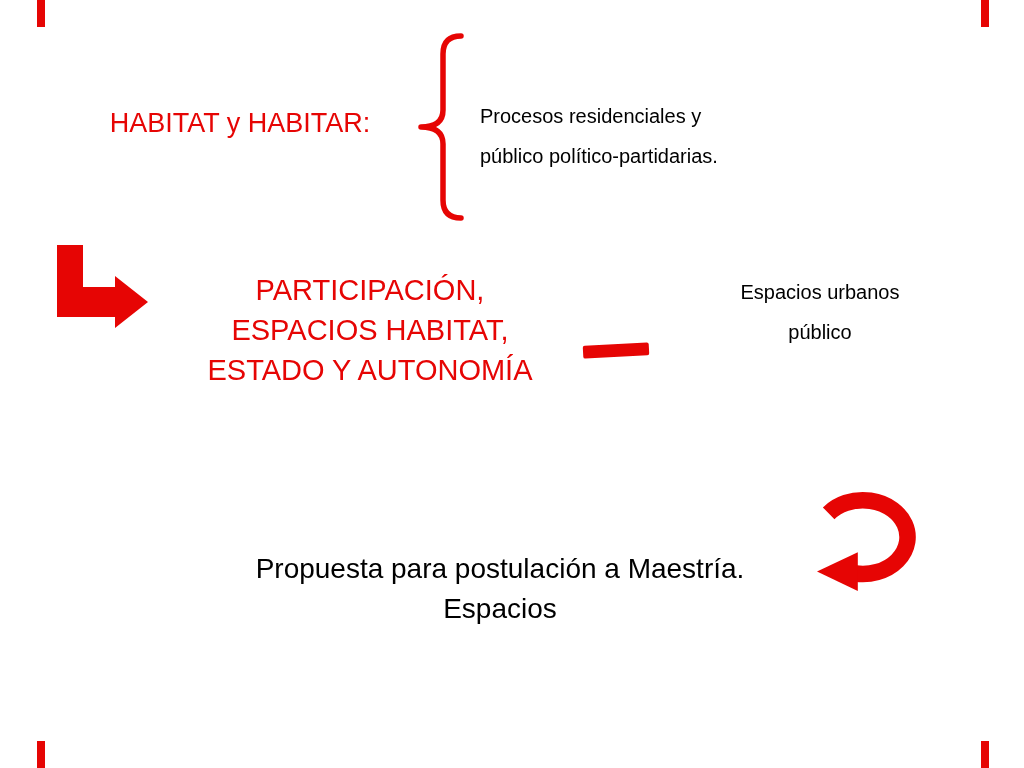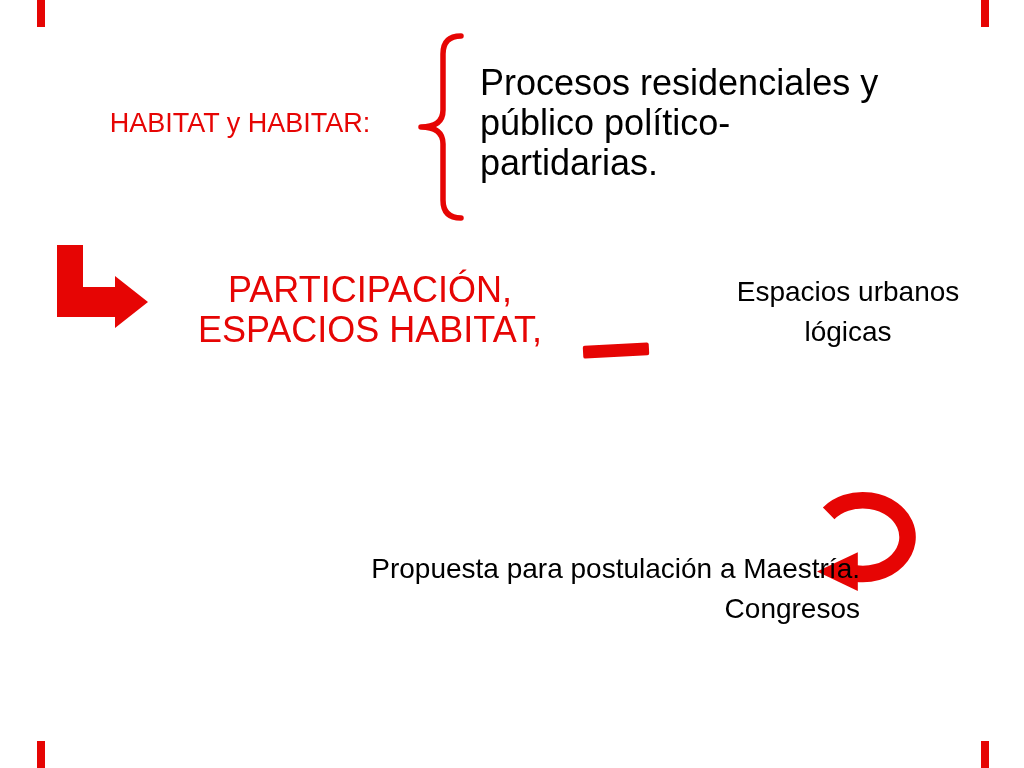--- a/index.html
+++ b/index.html
@@ -27,36 +27,35 @@
 
   .txt { position: absolute; line-height: 40px; }
   .red-text { color: var(--red); }
   .center { text-align: center; }
 
   .habitat {
     left: 50px; top: 103px; width: 380px;
     font-size: 27px;
   }
   .procesos {
-    left: 480px; top: 63px; width: 420px;
-    font-size: 36px;
+    left: 480px; top: 96px; width: 420px;
+    font-size: 20px;
     text-align: left;
   }
   .participacion {
     left: 170px; top: 270px; width: 400px;
-    font-size: 36px;
+    font-size: 29px;
   }
   .espacios {
-    left: 696px; top: 272px; width: 304px;
-    font-size: 28px;
+    left: 668px; top: 272px; width: 304px;
+    font-size: 20px;
   }
   .propuesta {
     left: 140px; top: 549px; width: 720px;
     font-size: 28px;
-    text-align: right;
   }
 
   .shape { position: absolute; }
   .brace-svg { left: 408px; top: 32px; width: 62px; height: 190px; }
   .brace-path {
     fill: none;
     stroke: var(--red);
     stroke-width: 5.5;
     stroke-linecap: round;
     stroke-linejoin: round;
@@ -97,32 +96,33 @@
     <div>público político-partidarias.</div>
   </div>
 
   <svg class="shape bent-arrow-svg" viewBox="0 0 95 88" aria-hidden="true">
     <polygon class="red-fill" points="2,2 28,2 28,44 60,44 60,33 93,59 60,85 60,74 2,74"></polygon>
   </svg>
 
   <div class="txt participacion red-text center">
     <div>PARTICIPACIÓN,</div>
     <div>ESPACIOS HABITAT,</div>
+    <div>ESTADO Y AUTONOMÍA</div>
   </div>
 
   <div class="dash"></div>
 
   <div class="txt espacios center">
     <div>Espacios urbanos</div>
-    <div>lógicas</div>
+    <div>público</div>
   </div>
 
   <svg class="shape curved-arrow-svg" viewBox="0 0 125 105" aria-hidden="true">
     <path d="M 22,24 A 46,38 0 1 1 50,86" fill="none" stroke="#e60504" stroke-width="17"></path>
     <polygon class="red-fill" points="52,64 52,104 10,84"></polygon>
   </svg>
 
   <div class="txt propuesta center">
     <div>Propuesta para postulación a Maestría.</div>
-    <div>Congresos</div>
+    <div>Espacios</div>
   </div>
 
 </div>
 
 </body></html>

